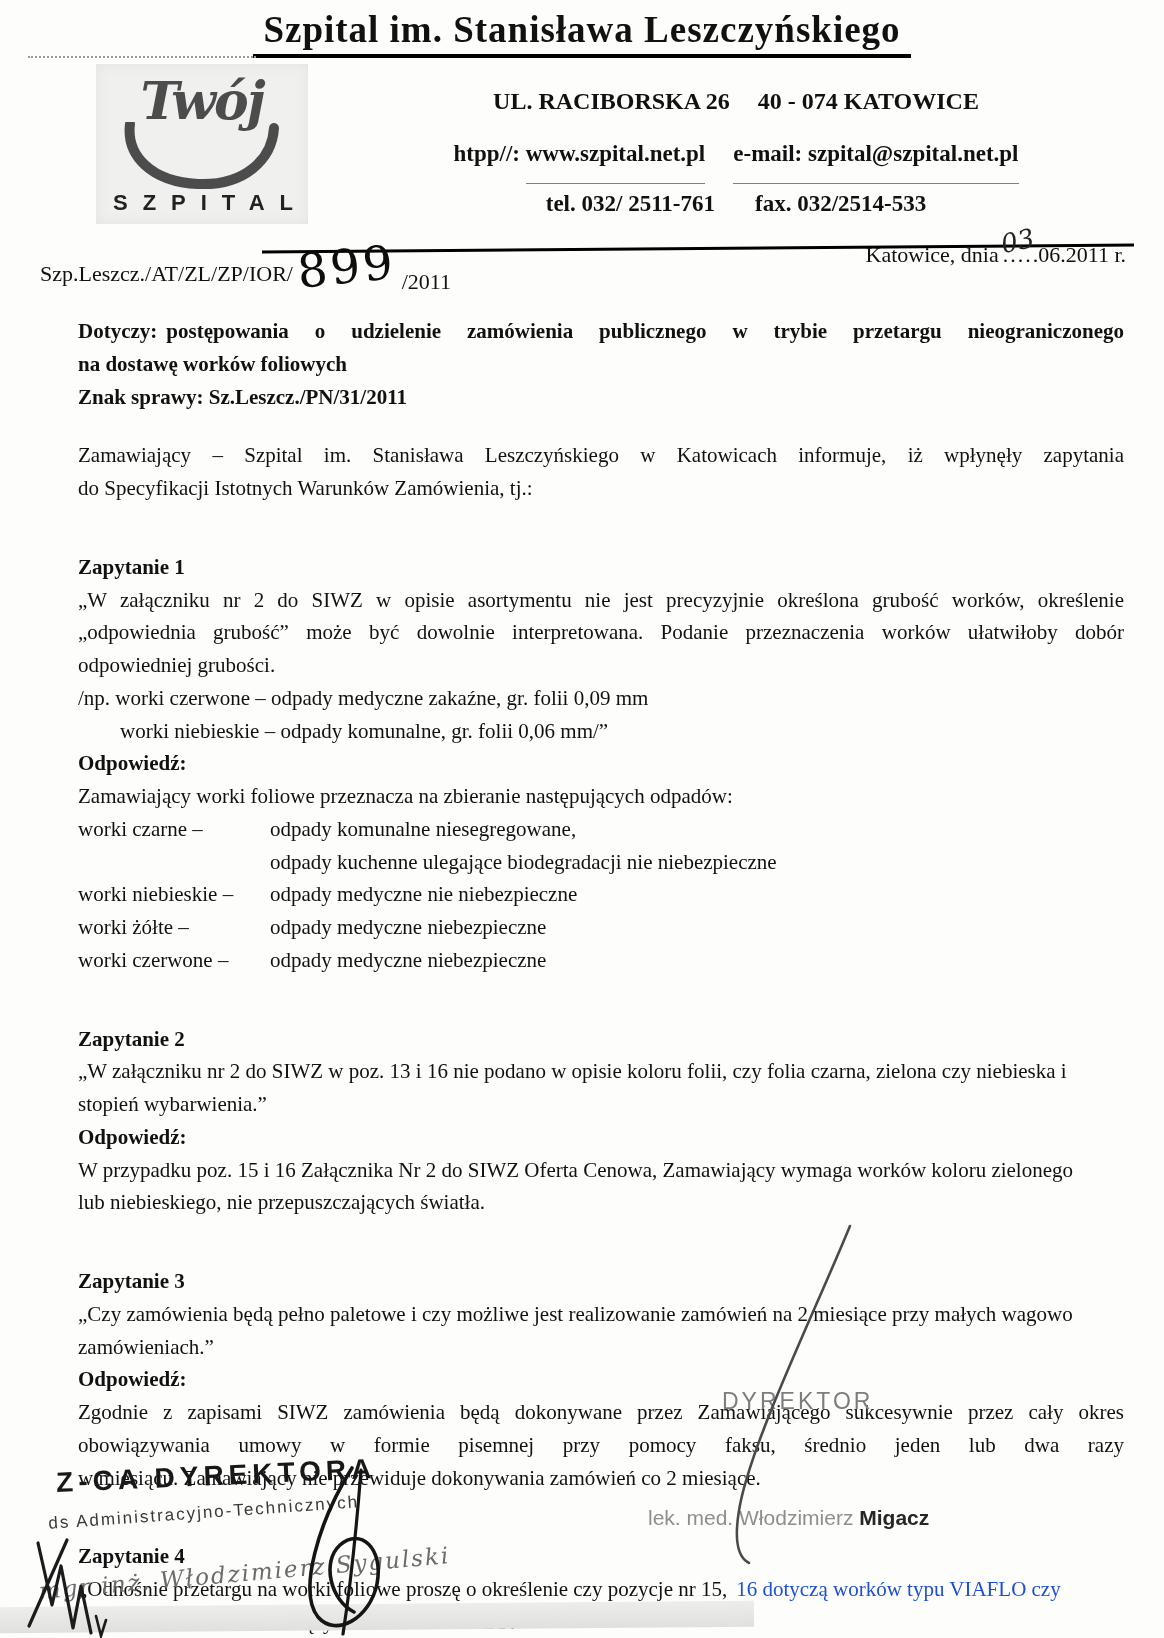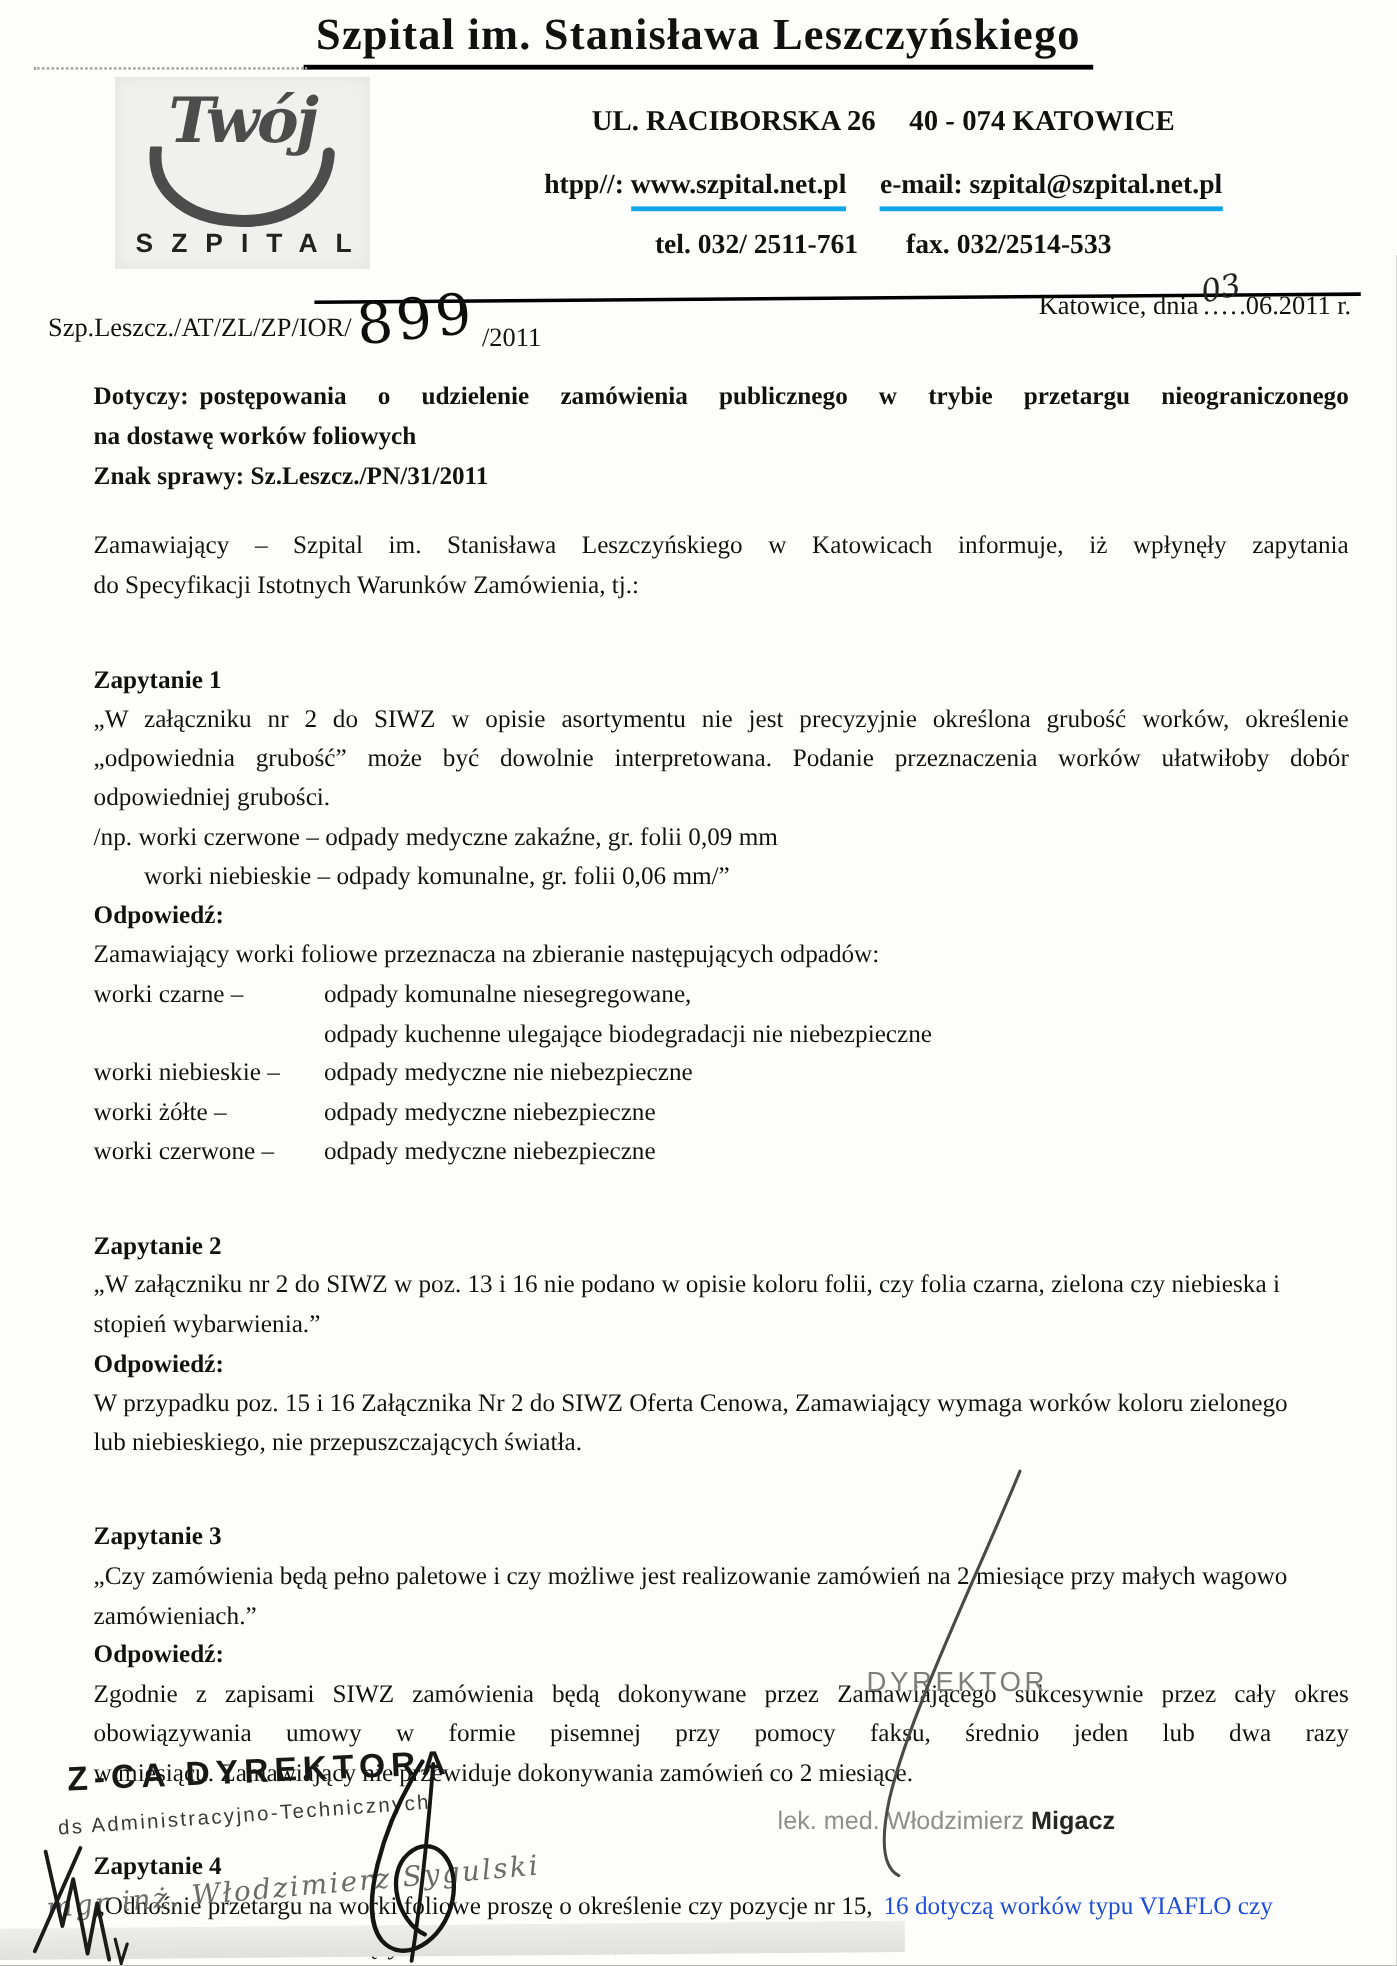--- a/index.html
+++ b/index.html
@@ -30,21 +30,21 @@
     position:absolute; left:0; right:0; bottom:8px; text-align:right;
     font-family:"Liberation Sans", sans-serif; font-weight:bold; font-size:22px;
     letter-spacing:15px; color:#222; text-indent:15px;
   }
   .contact { flex:1; text-align:center; padding-top:16px; font-weight:bold; }
   .contact .c1 { font-size:24px; margin-top:8px; }
   .contact .c2 { font-size:23px; margin-top:26px; }
   .contact .c3 { font-size:23px; margin-top:24px; }
   .gap28 { display:inline-block; width:28px; }
   .gap40 { display:inline-block; width:40px; }
-  .u { border-bottom:4px solid #0ea5e9; padding-bottom:6px;text-align:right; }
+  .u { border-bottom:1px solid #0ea5e9; padding-bottom:17px;text-align:right; }
   .rule { position:absolute; left:262px; top:247px; width:872px; height:3px; background:#000; transform:rotate(-0.45deg); }
   
   .refrow { display:flex; justify-content:space-between; align-items:flex-start; margin-top:22px; padding:0 38px 0 40px; }
   .refleft { font-size:22px; white-space:nowrap; }
   .hand-num {
     display:inline-block; font-family:"DejaVu Serif", serif; font-size:47px;
     font-weight:normal; transform:rotate(-6deg) translateY(2px); letter-spacing:3px; color:#0d0d0d;
     margin:0 6px 0 4px; line-height:0.8;
   }
   .ref-suffix { display:inline-block; position:relative; top:8px; }

